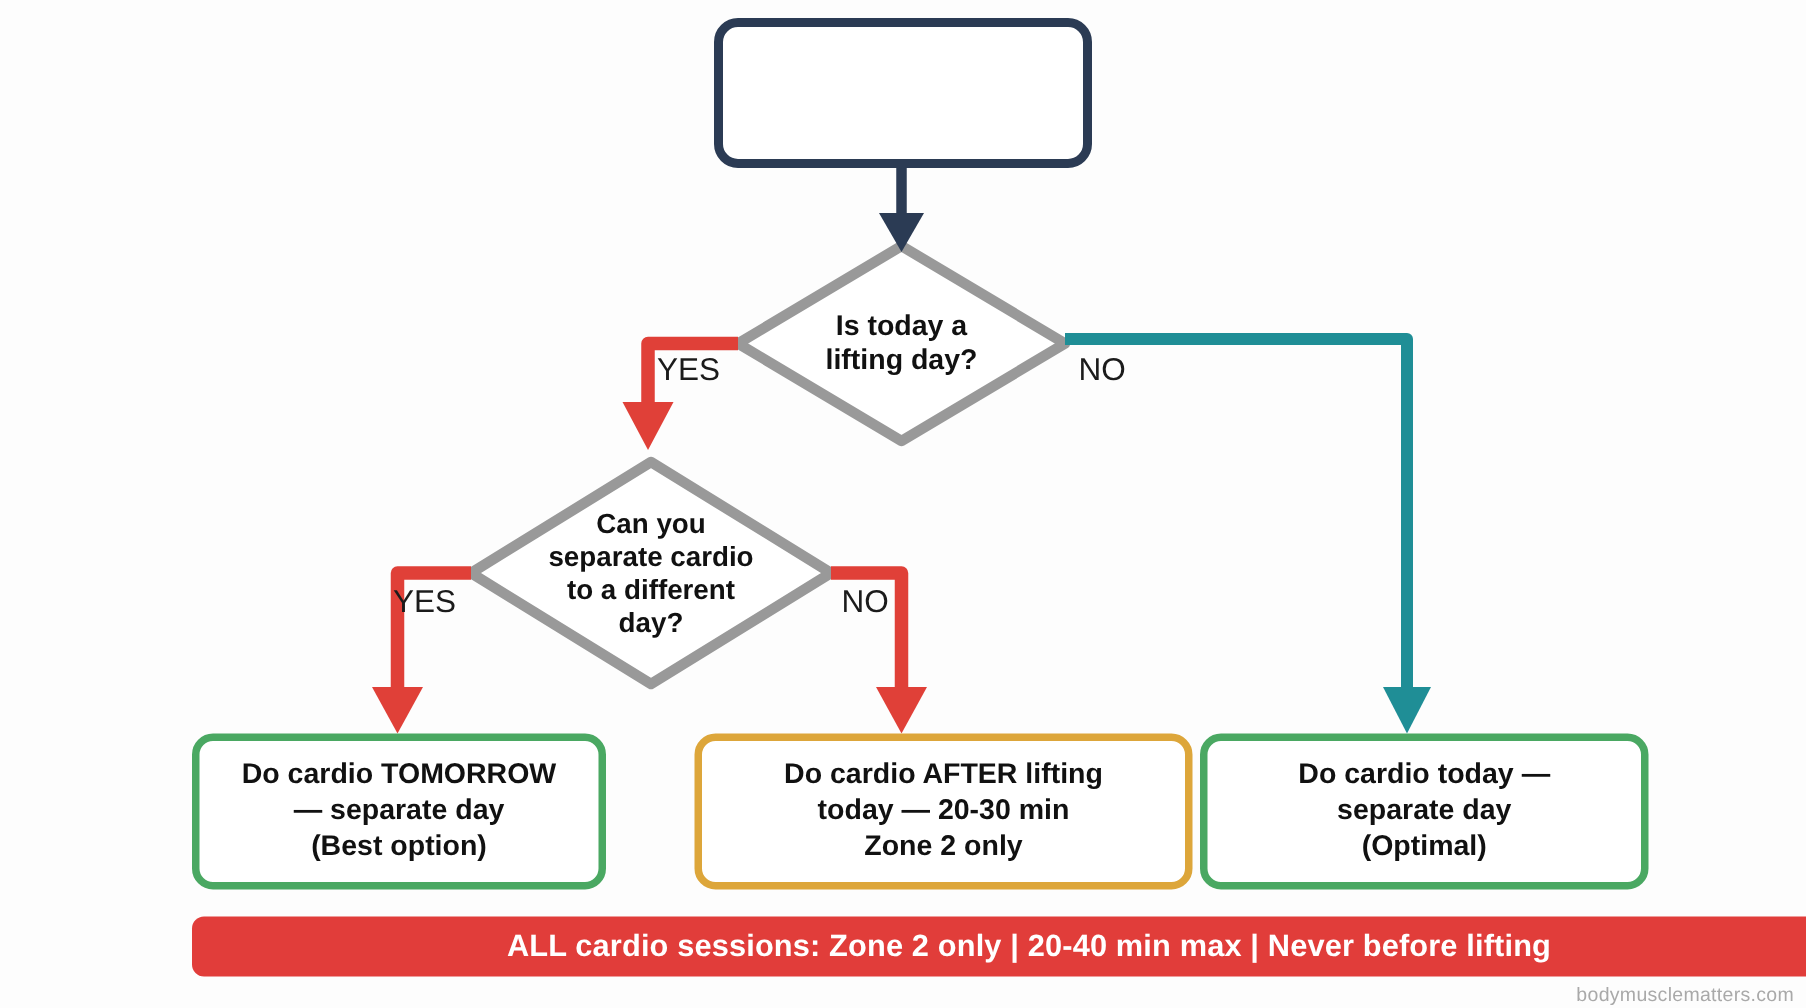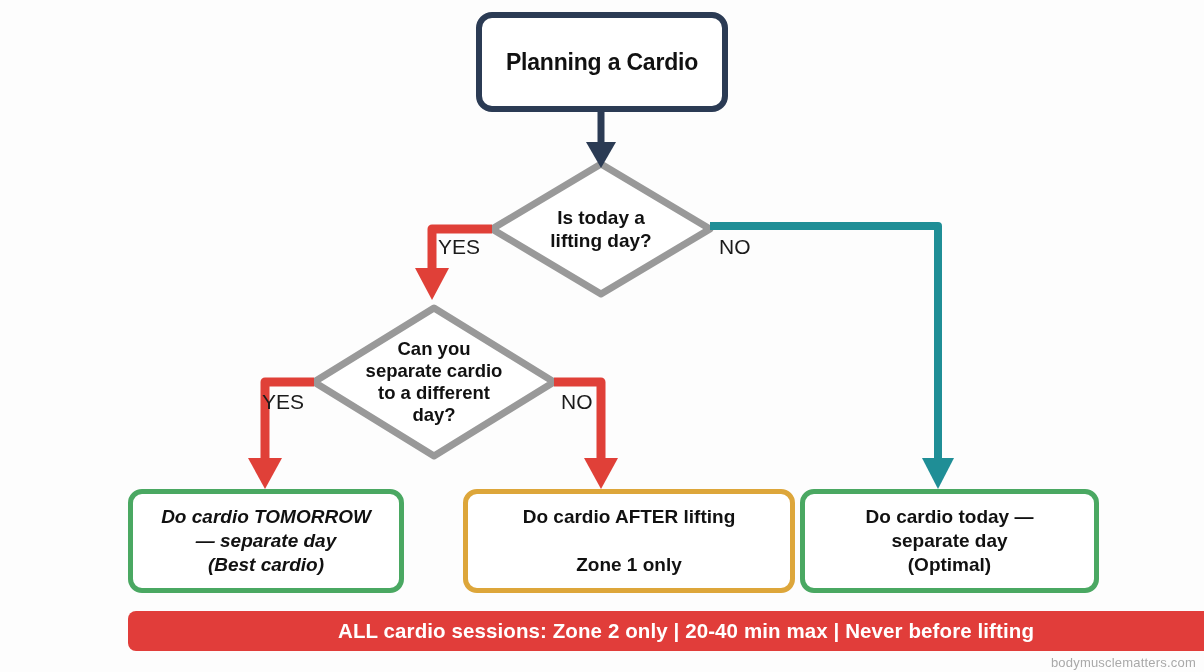--- a/index.html
+++ b/index.html
@@ -101,21 +101,20 @@
     font-size: 19px;
     font-weight: bold;
     color: #111111;
     line-height: 1.28;
     padding: 0 8px;
   }
   #outcome-tomorrow {
     left: 128px;
     width: 276px;
     border-color: #4aa862;
-    font-style: italic;
   }
   #outcome-after {
     left: 463px;
     width: 332px;
     border-color: #dda63a;
   }
   #outcome-today {
     left: 800px;
     width: 299px;
     border-color: #4aa862;
@@ -198,21 +197,21 @@
     </g>
 
     <g>
       <path d="M554,382 L601,382 L601,462" stroke="#e04038" stroke-width="9" fill="none" stroke-linejoin="round"></path>
       <polygon points="601,489 584,458 618,458" fill="#e04038"></polygon>
     </g>
   </svg>
 
   <div class="node start-box">
     <div class="txt">
-      <span>Planning a Cardio</span><br>
+      <br>
     </div>
   </div>
 
   <div class="diamond-wrap" id="diamond-lifting">
     <div class="diamond-label">
       <div>
         <span>Is today a</span><br>
         <span>lifting day?</span>
       </div>
     </div>
@@ -231,29 +230,29 @@
 
   <div class="edge-label" id="lbl-yes-1">YES</div>
   <div class="edge-label" id="lbl-no-1">NO</div>
   <div class="edge-label" id="lbl-yes-2">YES</div>
   <div class="edge-label" id="lbl-no-2">NO</div>
 
   <div class="node outcome" id="outcome-tomorrow">
     <div class="txt">
       <span>Do cardio TOMORROW</span><br>
       <span>— separate day</span><br>
-      <span>(Best cardio)</span>
+      <span>(Best option)</span>
     </div>
   </div>
 
   <div class="node outcome" id="outcome-after">
     <div class="txt">
       <span>Do cardio AFTER lifting</span><br>
-      <br>
-      <span>Zone 1 only</span>
+      <span>today — 20-30 min</span><br>
+      <span>Zone 2 only</span>
     </div>
   </div>
 
   <div class="node outcome" id="outcome-today">
     <div class="txt">
       <span>Do cardio today —</span><br>
       <span>separate day</span><br>
       <span>(Optimal)</span>
     </div>
   </div>

